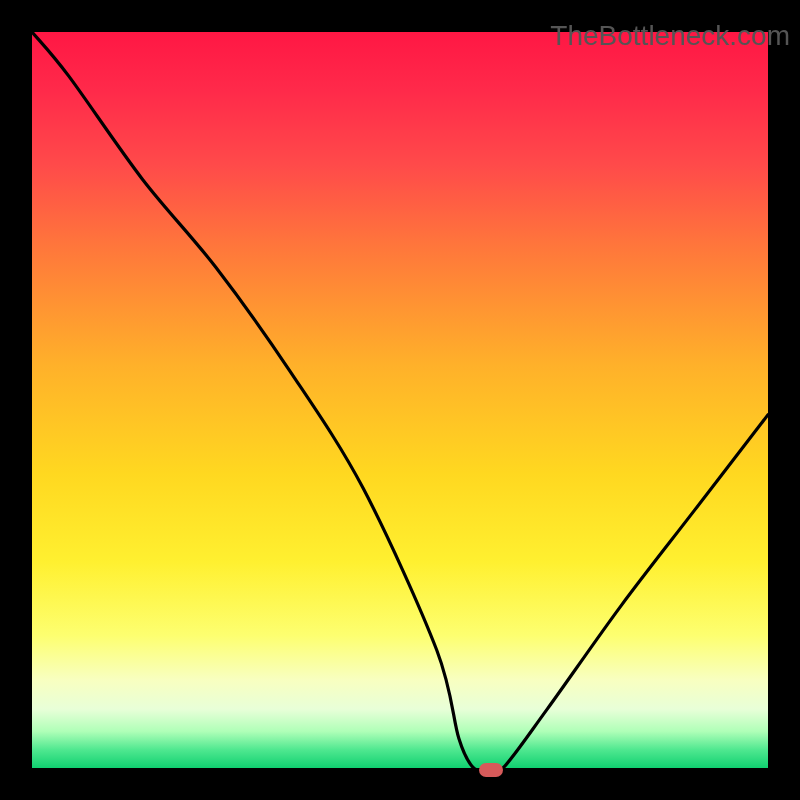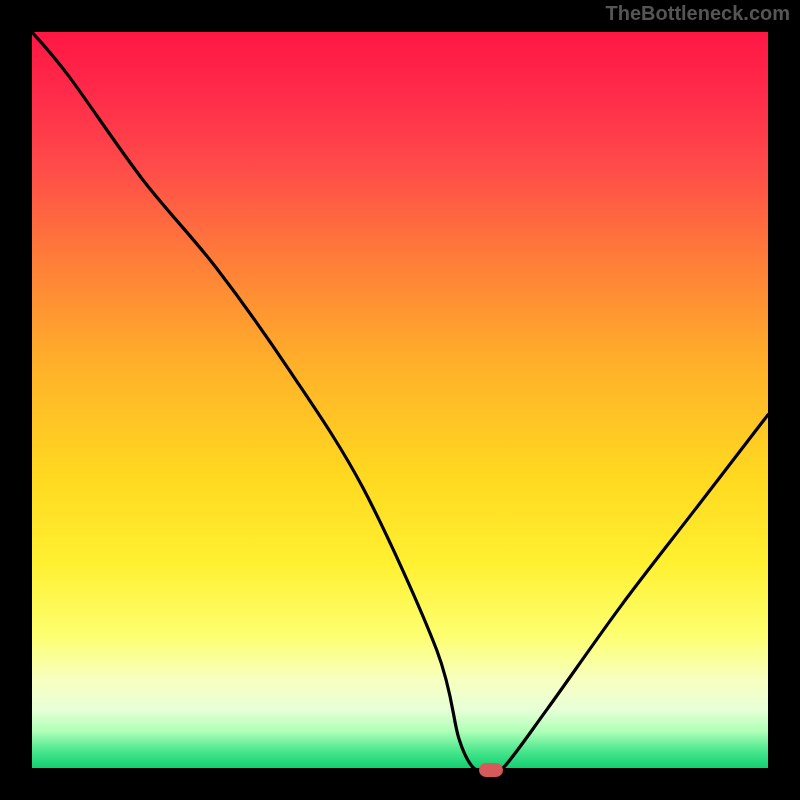--- a/index.html
+++ b/index.html
@@ -5,25 +5,25 @@
   * { margin: 0; padding: 0; box-sizing: border-box; }
   body {
     width: 800px;
     height: 800px;
     background: #000;
     position: relative;
     font-family: Arial, sans-serif;
   }
   .watermark {
     position: absolute;
-    top: 2px;
+    top: 20px;
     right: 10px;
     color: #555;
-    font-size: 20px;
-    font-weight: bold;
+    font-size: 28px;
+    font-weight: normal;
     z-index: 10;
   }
   .plot-frame {
     position: absolute;
     left: 30px;
     top: 30px;
     width: 740px;
     height: 740px;
     border: 2px solid #000;
   }

